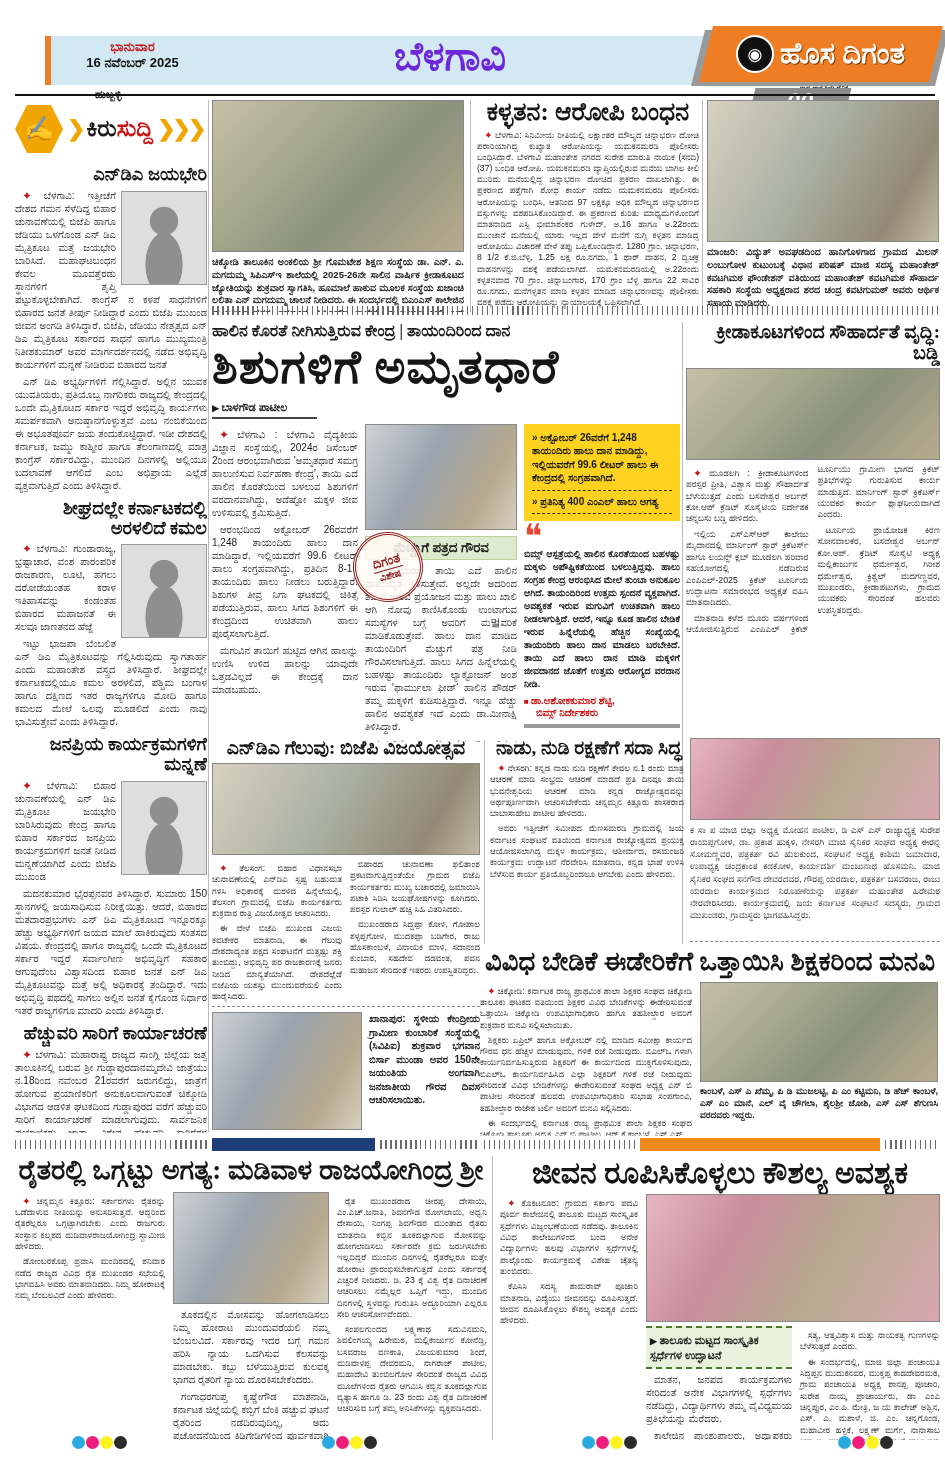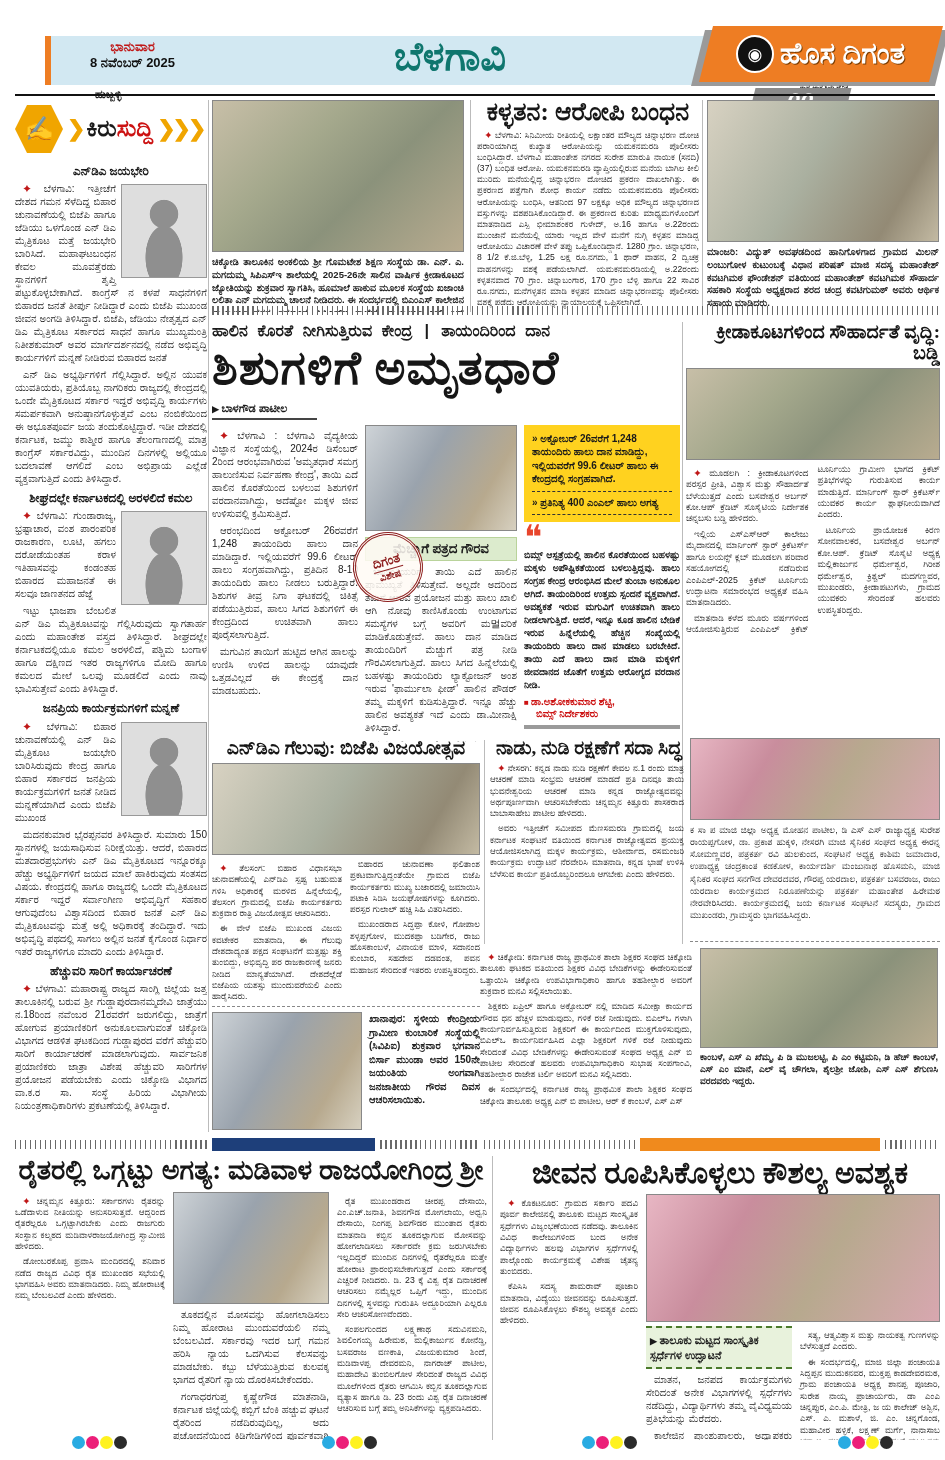--- a/index.html
+++ b/index.html
@@ -6,21 +6,21 @@
   .page{position:relative;width:945px;height:1460px;background:#fff;overflow:hidden;
         font-family:"Liberation Sans", sans-serif;color:#1a1a1a;}
   .abs{position:absolute;}
   
   #hdr-orangebar{left:45px;top:36px;width:6px;height:49px;background:#ee7d23;}
   #hdr-band{left:51px;top:36px;width:654px;height:49px;background:#d2e8f2;}
   #hdr-date{left:55px;top:39px;width:155px;text-align:center;}
   #hdr-date .day{color:#c01818;font-weight:800;font-size:13px;}
   #hdr-date .date{color:#111;font-weight:800;font-size:13px;}
   #hdr-title{left:240px;top:33px;width:420px;text-align:center;font-size:40px;font-weight:800;
-             font-family:"Liberation Serif", serif;color:#0f766e;}
+             font-family:"Liberation Serif", serif;color:#6d28d9;}
   #hdr-edition{left:95px;top:88px;font-size:11px;font-weight:700;}
   #mast-gray{left:698px;top:30px;width:244px;height:56px;background:#9a9a9a;transform:skewX(-14deg);}
   #mast-orange{left:706px;top:26px;width:230px;height:56px;background:#ee7d23;transform:skewX(-14deg);
                display:flex;align-items:center;justify-content:center;gap:6px;}
   #mast-orange .inner{transform:skewX(14deg);display:flex;align-items:center;gap:6px;}
   .mast-logo{width:34px;height:34px;border-radius:50%;background:#111;color:#fff;display:flex;
              align-items:center;justify-content:center;font-size:17px;border:2px solid #fff;}
   .mast-name{color:#fff;font-size:29px;font-weight:800;text-shadow:1px 1px 0 #7a3c00;
              font-family:"Liberation Serif", serif;white-space:nowrap;}
   #mast-tagline{left:800px;top:84px;font-size:6.5px;font-weight:700;color:#222;}
@@ -48,35 +48,35 @@
   .orange{background:#f08a1d;}
   .headline{font-family:"Liberation Serif", serif;font-weight:800;color:#161616;line-height:1.1;}
   
   #kiru-head{left:15px;top:102px;width:192px;height:54px;display:flex;align-items:center;gap:4px;}
   .hex{width:48px;height:48px;background:#f0a500;display:flex;align-items:center;justify-content:center;
        clip-path:polygon(25% 0,75% 0,100% 50%,75% 100%,25% 100%,0 50%);font-size:24px;color:#111;}
   .chev{color:#f0a500;font-weight:800;font-size:22px;letter-spacing:-3px;}
   #kiru-title{font-size:23px;font-weight:800;font-family:"Liberation Serif", serif;}
   #kiru-title .red{color:#cc1212;}
   #kiru-col{left:15px;top:158px;width:192px;height:975px;overflow:hidden;}
-  .k-head{font-size:12px;text-align:center;margin:7px 0 4px 0;}
+  .k-head{font-size:18px;text-align:right;margin:7px 0 4px 0;}
   
   #tm-photo{left:212px;top:100px;width:252px;height:152px;}
   #tm-caption{left:212px;top:256px;width:252px;height:56px;overflow:hidden;}
   #vrule-a{left:470px;top:100px;height:212px;}
   #theft{left:477px;top:98px;width:222px;height:216px;overflow:hidden;}
   #theft .headline{font-size:25px;text-align:center;margin:0 0 4px 0;}
   #theft .body{font-size:8.6px;}
   #vrule-b{left:702px;top:100px;height:212px;}
   #mj-photo{left:707px;top:100px;width:232px;height:142px;}
   #mj-caption{left:707px;top:246px;width:232px;height:66px;overflow:hidden;}
   #strip-top{left:212px;top:306px;width:728px;}
   
   #main-art{left:212px;top:320px;width:468px;height:422px;overflow:hidden;}
-  .kicker{font-size:16px;font-weight:800;font-family:Liberation Mono, monospace;margin:2px 0 2px 0;}
+  .kicker{font-size:16px;font-weight:800;font-family:Liberation Serif, serif;margin:2px 0 2px 0;}
   #main-art .mainhead{font-size:47px;text-align:left;letter-spacing:1px;margin:0;}
   .byline{font-size:11px;font-weight:800;border-bottom:2px solid #444;display:inline-block;
           padding:3px 30px 3px 0;margin:4px 0 5px 0;}
   .byline::before{content:"▶ ";font-size:9px;}
   .main-cols{display:flex;gap:7px;}
   .mcolA{width:146px;position:relative;}
   .mcolB{width:152px;}
   .mcolC{width:156px;}
   .main-photo{width:152px;height:106px;}
   .subhead-green{background:#dcebcd;border:1px solid #b9d39b;font-weight:800;font-size:13.5px;
@@ -163,21 +163,21 @@
 </style>
 </head>
 <body>
 
 <div class="page">
 
   <div class="abs" id="hdr-orangebar"></div>
   <div class="abs" id="hdr-band"></div>
   <div class="abs" id="hdr-date">
     <div class="day">ಭಾನುವಾರ</div>
-    <div class="date">8 ನವೆಂಬರ್ 2025</div>
+    <div class="date">16 ನವೆಂಬರ್ 2025</div>
   </div>
   <div class="abs" id="hdr-title">ಬೆಳಗಾವಿ</div>
   <div class="abs" id="hdr-edition">ಹುಬ್ಬಳ್ಳಿ</div>
   <div class="abs" id="mast-gray"></div>
   <div class="abs" id="mast-orange">
     <span class="inner">
       <span class="mast-logo">◉</span>
       <span class="mast-name">ಹೊಸ ದಿಗಂತ</span>
     </span>
   </div>
@@ -302,20 +302,21 @@
     <div class="body">
       <p class="lead">ನೇಸರಗಿ: ಕನ್ನಡ ನಾಡು ನುಡಿ ರಕ್ಷಣೆಗೆ ಕೇವಲ ನ.1 ರಂದು ಮಾತ್ರ ಆಚರಣೆ ಮಾಡಿ ಸಂಭ್ರಮ ಆಚರಣೆ ಮಾಡದೆ ಪ್ರತಿ ದಿನವೂ ತಾಯಿ ಭುವನೇಶ್ವರಿಯ ಆಚರಣೆ ಮಾಡಿ ಕನ್ನಡ ರಾಜ್ಯೋತ್ಸವವನ್ನು ಅರ್ಥಪೂರ್ಣವಾಗಿ ಆಚರಿಸಬೇಕೆಂದು ಚನ್ನಮ್ಮನ ಕಿತ್ತೂರು ಶಾಸಕರಾದ ಬಾಬಾಸಾಹೇಬ ಪಾಟೀಲ ಹೇಳಿದರು.</p>
       <p>ಅವರು ಇತ್ತೀಚೆಗೆ ಸಮೀಪದ ಮೆಣಸಮರಡಿ ಗ್ರಾಮದಲ್ಲಿ ಜಯ ಕರ್ನಾಟಕ ಸಂಘಟನೆ ವತಿಯಿಂದ ಕರ್ನಾಟಕ ರಾಜ್ಯೋತ್ಸವದ ಪ್ರಯುಕ್ತ ಆಯೋಜಿಸಲಾಗಿದ್ದ ಮಕ್ಕಳ ಕಾರ್ಯಕ್ರಮ, ಆಶೀರ್ವಾದ, ರಸಮಂಜರಿ ಕಾರ್ಯಕ್ರಮ ಉದ್ಘಾಟನೆ ನೆರವೇರಿಸಿ ಮಾತನಾಡಿ, ಕನ್ನಡ ಭಾಷೆ ಉಳಿಸಿ ಬೆಳೆಸುವ ಕಾರ್ಯ ಪ್ರತಿಯೊಬ್ಬರಿಂದಲೂ ಆಗಬೇಕು ಎಂದು ಹೇಳಿದರು.</p>
     </div>
   </div>
   <div class="abs ph ph-stage" id="nadu-photo"></div>
   <div class="abs caption caption-reg" id="nadu-caption">ಕ ಸಾ ಪ ಮಾಜಿ ಜಿಲ್ಲಾ ಅಧ್ಯಕ್ಷ ಮೋಹನ ಪಾಟೀಲ, ಡಿ ಎಸ್ ಎಸ್ ರಾಜ್ಯಾಧ್ಯಕ್ಷ ಸುರೇಶ ರಾಯಪ್ಪಗೋಳ, ಡಾ. ಪ್ರಕಾಶ ಹುಕ್ಕಳಿ, ನೇಸರಗಿ ಮಾಜಿ ಸೈನಿಕರ ಸಂಘದ ಅಧ್ಯಕ್ಷ ಈರನ್ನ ಸೋಮಣ್ಣವರ, ಪತ್ರಕರ್ತ ರವಿ ಹುಲಕುಂದ, ಸಂಘಟನೆ ಅಧ್ಯಕ್ಷ ಕಾಶಿಮ ಜಮಾದಾರ, ಉಪಾಧ್ಯಕ್ಷ ಚಂದ್ರಕಾಂತ ಕಡಕೋಳ, ಕಾರ್ಯದರ್ಶಿ ಮಂಜುನಾಥ ಹೊಸಮನಿ, ಮಾಜಿ ಸೈನಿಕರ ಸಂಘದ ಸನಗೌಡ ದೇವರದವರ, ಗೌರಪ್ಪ ಯರದಾಲ, ಪತ್ರಕರ್ತ ಬಸವರಾಜ, ರಾಜು ಯರದಾಲ ಕಾರ್ಯಕ್ರಮದ ನಿರೂಪಣೆಯನ್ನು ಪತ್ರಕರ್ತ ಮಹಾಂತೇಶ ಹಿರೇಮಠ ನೇರವೇರಿಸಿದರು. ಕಾರ್ಯಕ್ರಮದಲ್ಲಿ ಜಯ ಕರ್ನಾಟಕ ಸಂಘಟನೆ ಸದಸ್ಯರು, ಗ್ರಾಮದ ಮುಖಂಡರು, ಗ್ರಾಮಸ್ಥರು ಭಾಗವಹಿಸಿದ್ದರು.</div>
   <div class="abs" id="nadu-rule"></div>
 
   <div class="abs" id="teachers">
+    <div class="headline">ವಿವಿಧ ಬೇಡಿಕೆ ಈಡೇರಿಕೆಗೆ ಒತ್ತಾಯಿಸಿ ಶಿಕ್ಷಕರಿಂದ ಮನವಿ</div>
     <div class="row">
       <div class="tbody body">
         <p class="lead">ಚಿಕ್ಕೋಡಿ: ಕರ್ನಾಟಕ ರಾಜ್ಯ ಪ್ರಾಥಮಿಕ ಶಾಲಾ ಶಿಕ್ಷಕರ ಸಂಘದ ಚಿಕ್ಕೋಡಿ ತಾಲೂಕು ಘಟಕದ ವತಿಯಿಂದ ಶಿಕ್ಷಕರ ವಿವಿಧ ಬೇಡಿಕೆಗಳನ್ನು ಈಡೇರಿಸುವಂತೆ ಒತ್ತಾಯಿಸಿ ಚಿಕ್ಕೋಡಿ ಉಪವಿಭಾಗಾಧಿಕಾರಿ ಹಾಗೂ ತಹಶೀಲ್ದಾರ ಅವರಿಗೆ ಶುಕ್ರವಾರ ಮನವಿ ಸಲ್ಲಿಸಲಾಯಿತು.</p>
         <p>ಶಿಕ್ಷಕರು ಏಪ್ರಿಲ್ ಹಾಗೂ ಅಕ್ಟೋಬರ್ ನಲ್ಲಿ ಮಾಡಿದ ಸಮೀಕ್ಷಾ ಕಾರ್ಯದ ಗೌರವ ಧನ ಹೆಚ್ಚಳ ಮಾಡುವುದು, ಗಳಿಕೆ ರಜೆ ನೀಡುವುದು. ಬಿಎಲ್‌ಒ ಗಳಾಗಿ ಕಾರ್ಯನಿರ್ವಹಿಸುತ್ತಿರುವ ಶಿಕ್ಷಕರಿಗೆ ಈ ಕಾರ್ಯದಿಂದ ಮುಕ್ತಗೊಳಿಸುವುದು, ಬಿಎಲ್‌ಒ ಕಾರ್ಯನಿರ್ವಹಿಸಿದ ಎಲ್ಲಾ ಶಿಕ್ಷಕರಿಗೆ ಗಳಿಕೆ ರಜೆ ನೀಡುವುದು ಸೇರಿದಂತೆ ವಿವಿಧ ಬೇಡಿಕೆಗಳನ್ನು ಈಡೇರಿಸುವಂತೆ ಸಂಘದ ಅಧ್ಯಕ್ಷ ಎನ್ ಬಿ ಪಾಟೀಲ ಸೇರಿದಂತೆ ಹಲವರು ಉಪವಿಭಾಗಾಧಿಕಾರಿ ಸುಭಾಷ ಸಂಪಗಾಂವಿ, ತಹಶೀಲ್ದಾರ ರಾಜೇಶ ಟರ್ಲಿ ಅವರಿಗೆ ಮನವಿ ಸಲ್ಲಿಸಿದರು.</p>
         <p>ಈ ಸಂದರ್ಭದಲ್ಲಿ ಕರ್ನಾಟಕ ರಾಜ್ಯ ಪ್ರಾಥಮಿಕ ಶಾಲಾ ಶಿಕ್ಷಕರ ಸಂಘದ ಚಿಕ್ಕೋಡಿ ತಾಲೂಕು ಅಧ್ಯಕ್ಷ ಎನ್ ಬಿ ಪಾಟೀಲ, ಆರ್ ಕೆ ಕಾಂಬಳೆ, ಎಸ್ ಎಸ್</p>
       </div>
       <div class="tright">
         <div class="ph tphoto"></div>
         <div class="caption">ಕಾಂಬಳೆ, ಎಸ್ ಎ ಖೆಮ್ಮ, ಪಿ ಡಿ ಮುಜಲಟ್ಟಿ, ಪಿ ಎಂ ಕಟ್ಟಿಮನಿ, ಡಿ ಹೆಚ್ ಕಾಂಬಳೆ, ಎಸ್ ಎಂ ಮಾನೆ, ಎಲ್ ವೈ ಚೌಗಲಾ, ಶೈಲಶ್ರೀ ಜೋಶಿ, ಎಸ್ ಎಸ್ ಶೆಗುಣಸಿ ವರದವರು ಇದ್ದರು.</div>
       </div>

